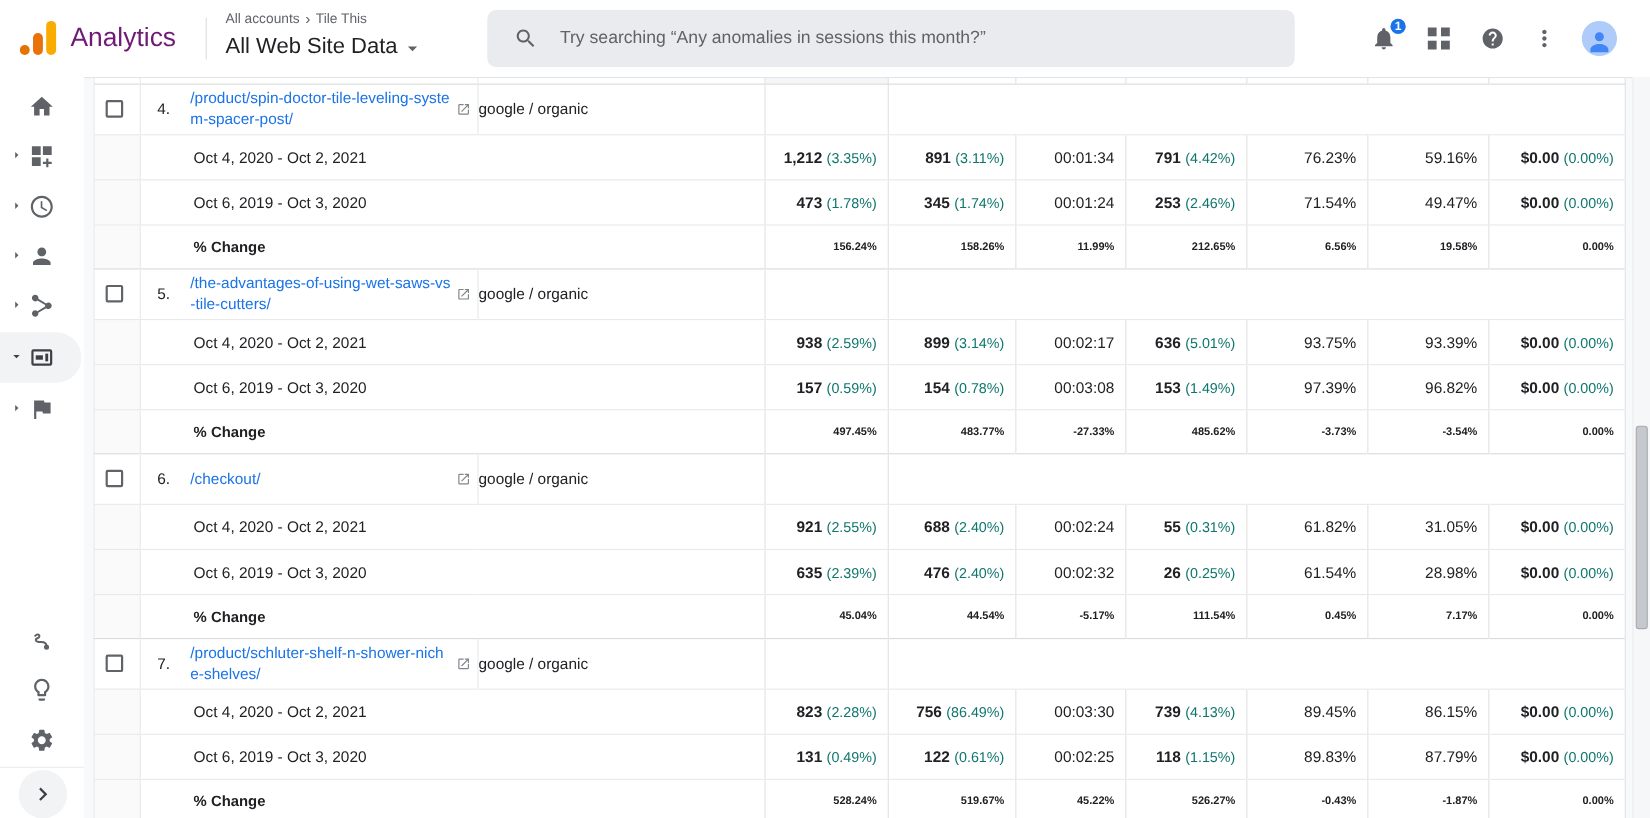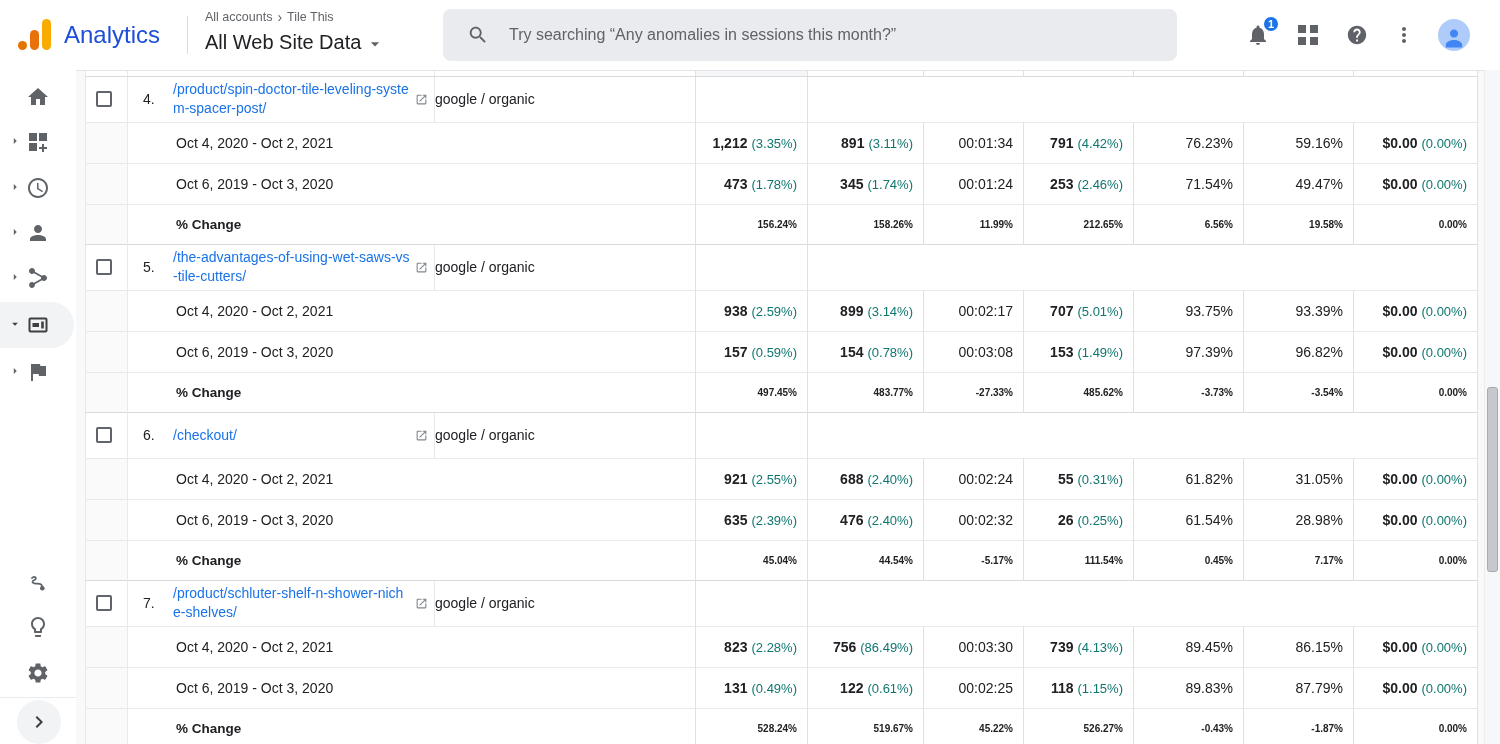--- a/index.html
+++ b/index.html
@@ -7,21 +7,21 @@
     font-family:"Liberation Sans","DejaVu Sans",sans-serif; color:#202124; }
 
   
   .app-header{ position:absolute; left:0; top:0; width:1500px; height:70px; background:#fff; z-index:20; }
   .logo{ position:absolute; left:18px; top:18px; display:flex; align-items:flex-end; cursor:pointer; }
   .logo-bars{ display:flex; align-items:flex-end; gap:3px; height:32px; }
   .bar{ display:block; width:9px; border-radius:4.5px; }
   .bar.dot{ height:9px; background:#e37400; }
   .bar.mid{ height:20px; background:#e8710a; }
   .bar.tall{ height:31px; background:#f9ab00; }
-  .logo-text{ margin-left:13px; font-size:24px; color:#1d4ed8; line-height:30px; }
+  .logo-text{ margin-left:13px; font-size:24px; color:#701a75; line-height:30px; }
   .hdr-divider{ position:absolute; left:187px; top:16px; width:1px; height:38px; background:#dadce0; }
   .property-block{ position:absolute; left:205px; top:10px; }
   .breadcrumb{ font-size:12.5px; color:#5f6368; line-height:15px; display:flex; align-items:center; gap:5px; }
   .breadcrumb span{ cursor:pointer; }
   .bc-sep{ font-size:14px; color:#5f6368; }
   .view-selector{ margin-top:3px; display:flex; align-items:center; cursor:pointer; }
   .view-name{ font-size:20px; color:#202124; line-height:28px; }
   .caret-svg{ margin-left:4px; margin-top:3px; }
 
   .searchbar{ position:absolute; left:443px; top:9px; width:734px; height:52px; background:#e9ebee;
@@ -348,21 +348,21 @@
           <td class="source-cell">google / organic</td>
           <td class="pv-e"></td>
           <td class="rest" colspan="6"></td>
         </tr>
         <tr class="data-row">
           <td class="gutter g2"></td>
           <td class="date-cell" colspan="2">Oct 4, 2020 - Oct 2, 2021</td>
           <td class="m"><span class="v b">938</span><span class="pp">(2.59%)</span></td>
           <td class="m"><span class="v b">899</span><span class="pp">(3.14%)</span></td>
           <td class="m"><span class="v">00:02:17</span></td>
-          <td class="m"><span class="v b">707</span><span class="pp">(5.01%)</span></td>
+          <td class="m"><span class="v b">636</span><span class="pp">(5.01%)</span></td>
           <td class="m"><span class="v">93.75%</span></td>
           <td class="m"><span class="v">93.39%</span></td>
           <td class="m last"><span class="v b">$0.00</span><span class="pp">(0.00%)</span></td>
         </tr>
         <tr class="data-row">
           <td class="gutter g2"></td>
           <td class="date-cell" colspan="2">Oct 6, 2019 - Oct 3, 2020</td>
           <td class="m"><span class="v b">157</span><span class="pp">(0.59%)</span></td>
           <td class="m"><span class="v b">154</span><span class="pp">(0.78%)</span></td>
           <td class="m"><span class="v">00:03:08</span></td>

